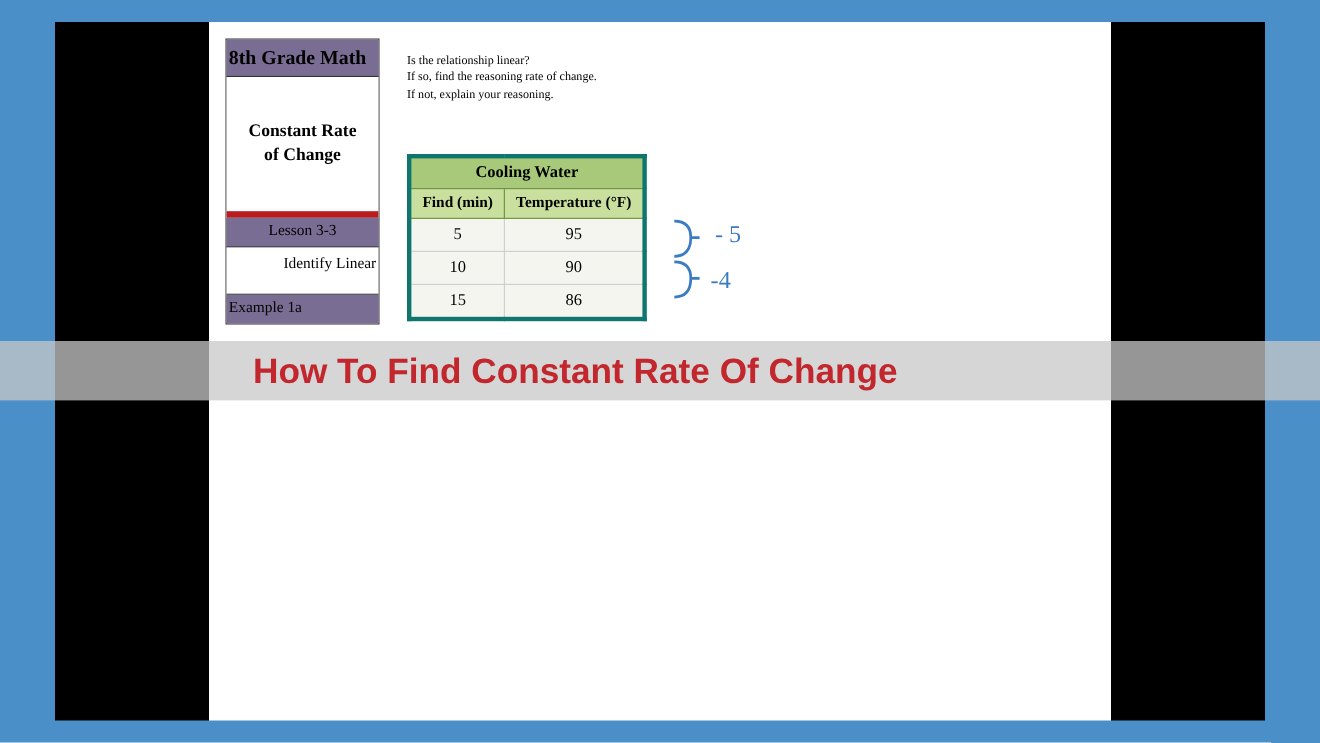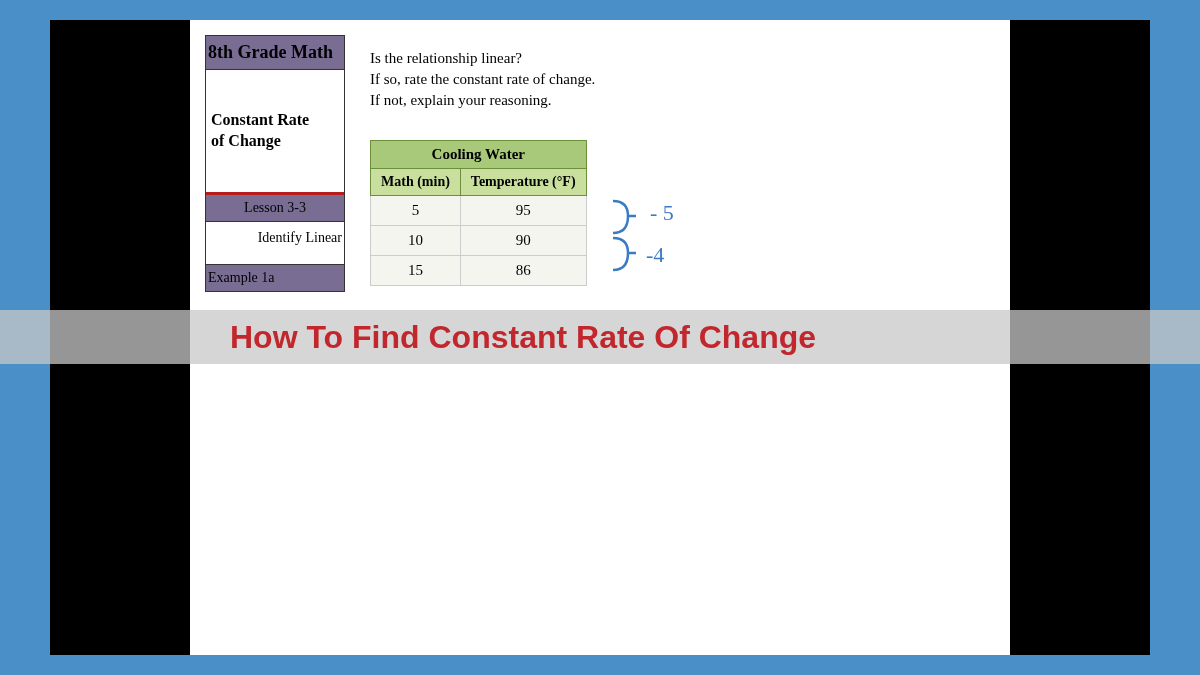--- a/index.html
+++ b/index.html
@@ -40,24 +40,25 @@
       background: #7a6d94;
       text-align: left;
       font-weight: bold;
       font-size: 18px;
       padding: 6px 2px;
       border-bottom: 1px solid #333;
       color: #000;
     }
     .sidebar-main {
       background: #fff;
+      text-align: center;
       font-weight: bold;
       font-size: 16px;
       padding: 40px 5px;
-      border-bottom: 3px solid #b91c1c;
+      border-bottom: 6px solid #b91c1c;
       line-height: 1.3;
     }
     .sidebar-lesson {
       background: #7a6d94;
       text-align: center;
       font-size: 14px;
       padding: 5px 2px;
       border-bottom: 1px solid #333;
     }
     .sidebar-identify {
@@ -70,29 +71,29 @@
     .sidebar-example {
       background: #7a6d94;
       text-align: left;
       font-size: 14px;
       padding: 5px 2px;
     }
     .question-text {
       position: absolute;
       top: 28px;
       left: 180px;
-      font-size: 15px;
+      font-size: 11px;
       line-height: 1.4;
     }
     .data-table {
       position: absolute;
       top: 120px;
       left: 180px;
       border-collapse: collapse;
-      border: 1px solid #0f766e;
+      border: 4px solid #0f766e;
     }
     .data-table .title-row td {
       background: #a8c97a;
       text-align: center;
       font-weight: bold;
       font-size: 15px;
       padding: 5px;
       border: 1px solid #6b8f3a;
     }
     .data-table .header-row td {
@@ -156,31 +157,31 @@
         <span>Constant Rate</span><br>
         <span>of Change</span>
       </div>
       <div class="sidebar-lesson">Lesson 3-3</div>
       <div class="sidebar-identify">Identify Linear</div>
       <div class="sidebar-example">Example 1a</div>
     </div>
 
     <div class="question-text">
       <div>Is the relationship linear?</div>
-      <div>If so, rate the constant rate of change.</div>
+      <div>If so, find the reasoning rate of change.</div>
       <div>If not, explain your reasoning.</div>
     </div>
 
     <table class="data-table">
       <tbody>
           <tr class="title-row">
         <td colspan="2">Cooling Water</td>
       </tr>
       <tr class="header-row">
-        <td>Math (min)</td>
+        <td>Find (min)</td>
         <td>Temperature (°F)</td>
       </tr>
       <tr class="data-row">
         <td>5</td>
         <td>95</td>
       </tr>
       <tr class="data-row">
         <td>10</td>
         <td>90</td>
       </tr>

